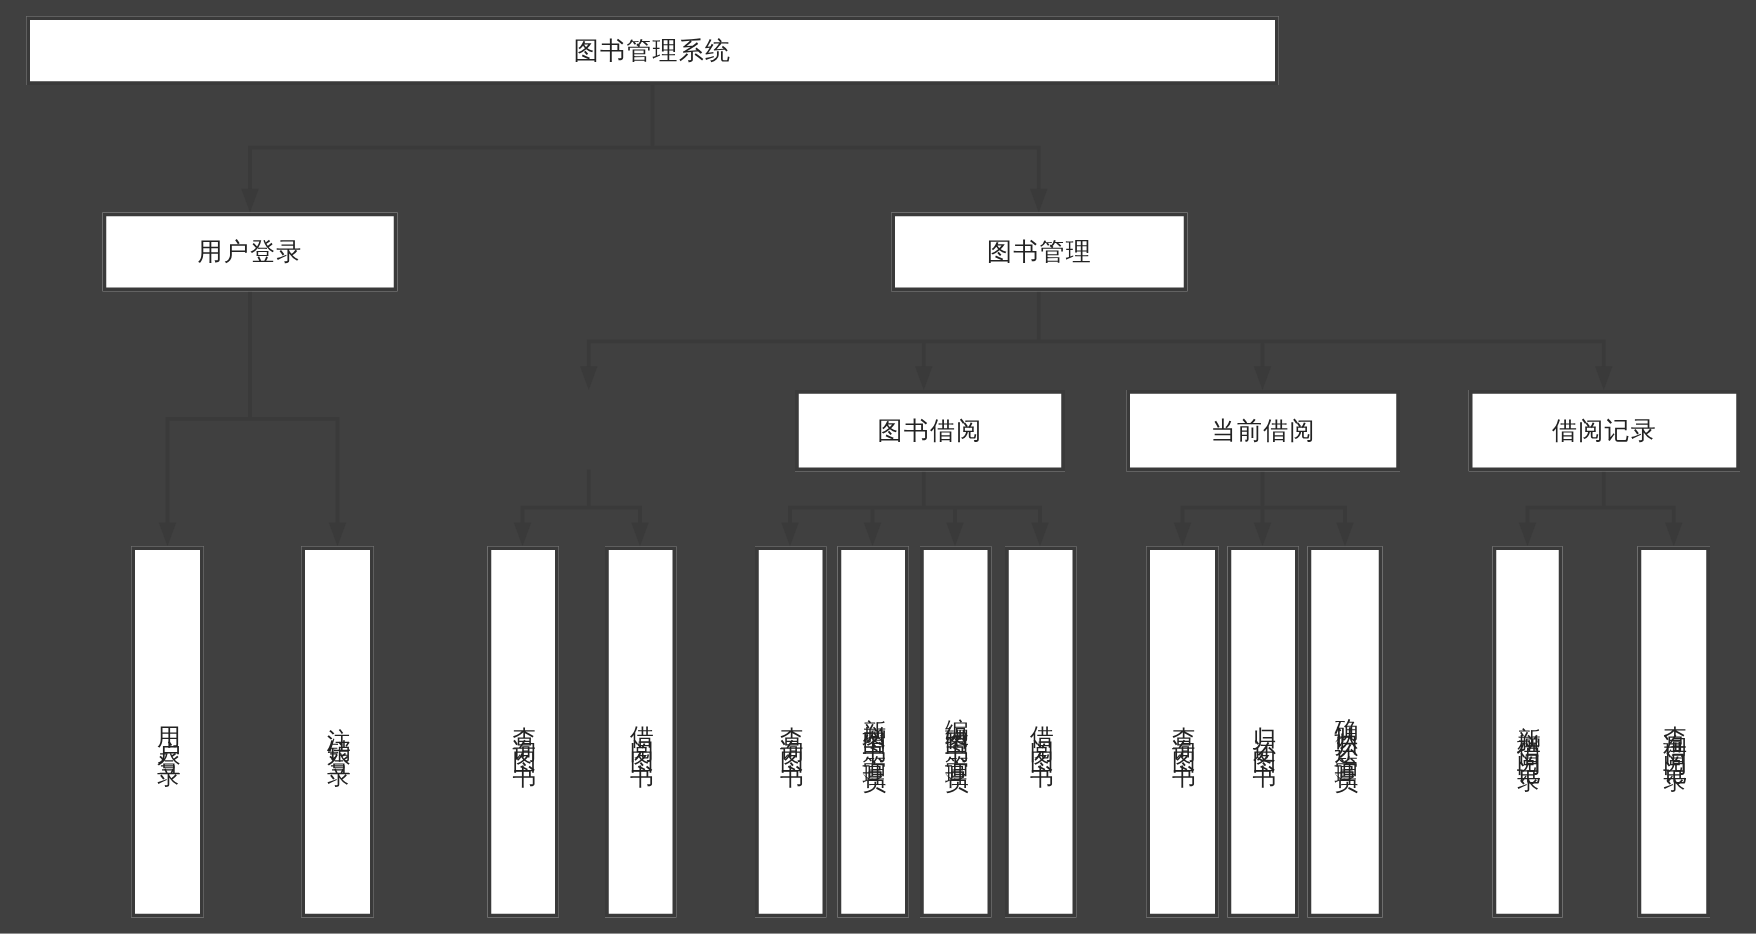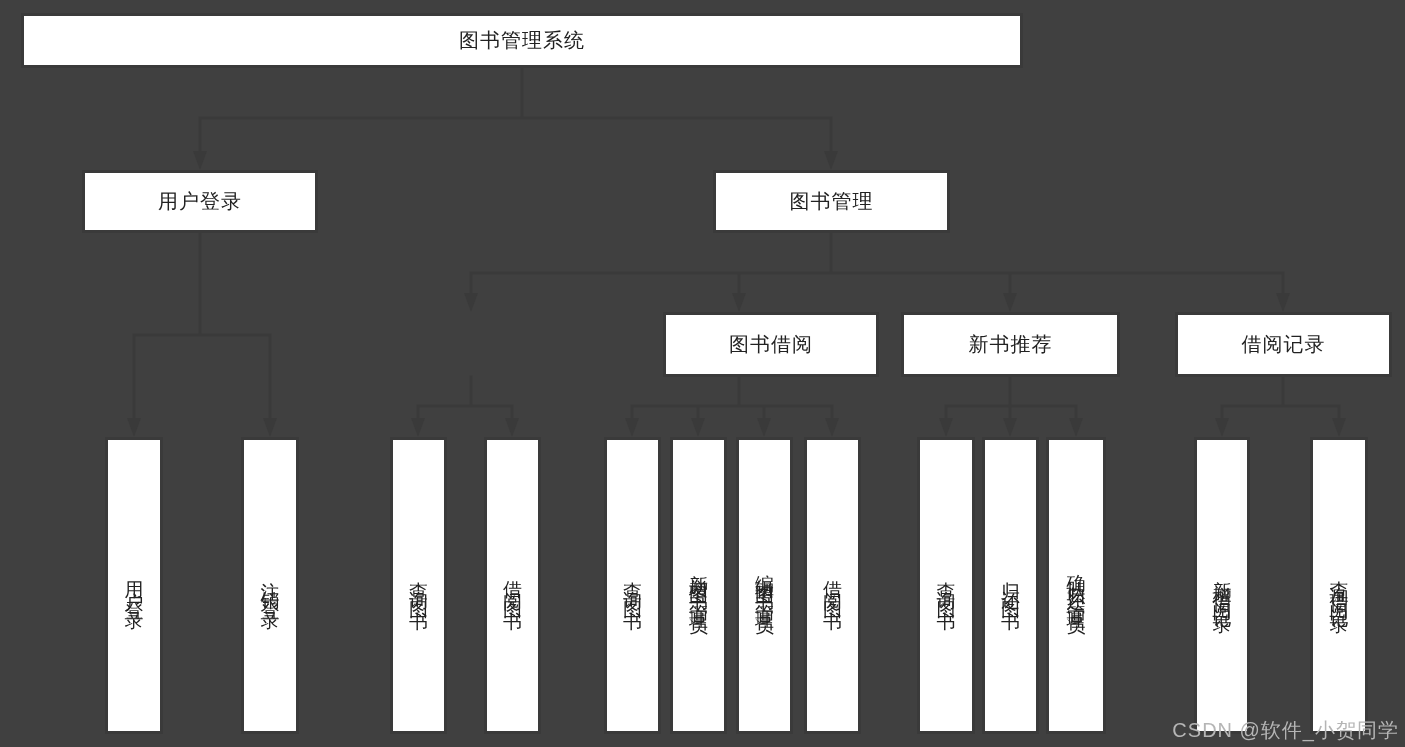--- a/index.html
+++ b/index.html
@@ -109,25 +109,25 @@
     <span>图书管理系统</span>
   </div>
 
   <div class="box" style="left:82px; top:170px; width:236px; height:63px;">
     <span>用户登录</span>
   </div>
   <div class="box" style="left:713px; top:170px; width:237px; height:63px;text-align:center;">
     <span>图书管理</span>
   </div>
 
-  <div class="box" style="left:663px; top:312px; width:216px; height:65px;">
+  <div class="box" style="left:636px; top:312px; width:216px; height:65px;">
     <span>图书借阅</span>
   </div>
   <div class="box" style="left:901px; top:312px; width:219px; height:65px;">
-    <span>新书推荐</span>
+    <span>当前借阅</span>
   </div>
   <div class="box" style="left:1175px; top:312px; width:217px; height:65px;">
     <span>借阅记录</span>
   </div>
 
   <div class="vbox" style="left:105px; top:437px; width:58px; height:297px;">
     <span class="vtext">用户登录</span>
   </div>
   <div class="vbox" style="left:241px; top:437px; width:58px; height:297px;">
     <span class="vtext">注销登录</span>
@@ -163,15 +163,14 @@
     <span class="vtext" style="letter-spacing:6px;">确认归还（管理员）</span>
   </div>
 
   <div class="vbox" style="left:1194px; top:437px; width:56px; height:297px;">
     <span class="vtext" style="letter-spacing:7px;">新增借阅记录</span>
   </div>
   <div class="vbox" style="left:1310px; top:437px; width:58px; height:297px;">
     <span class="vtext" style="letter-spacing:7px;">查询借阅记录</span>
   </div>
 
-  <div class="watermark">CSDN @软件_小贺同学</div>
 
 </div>
 
 </body></html>

